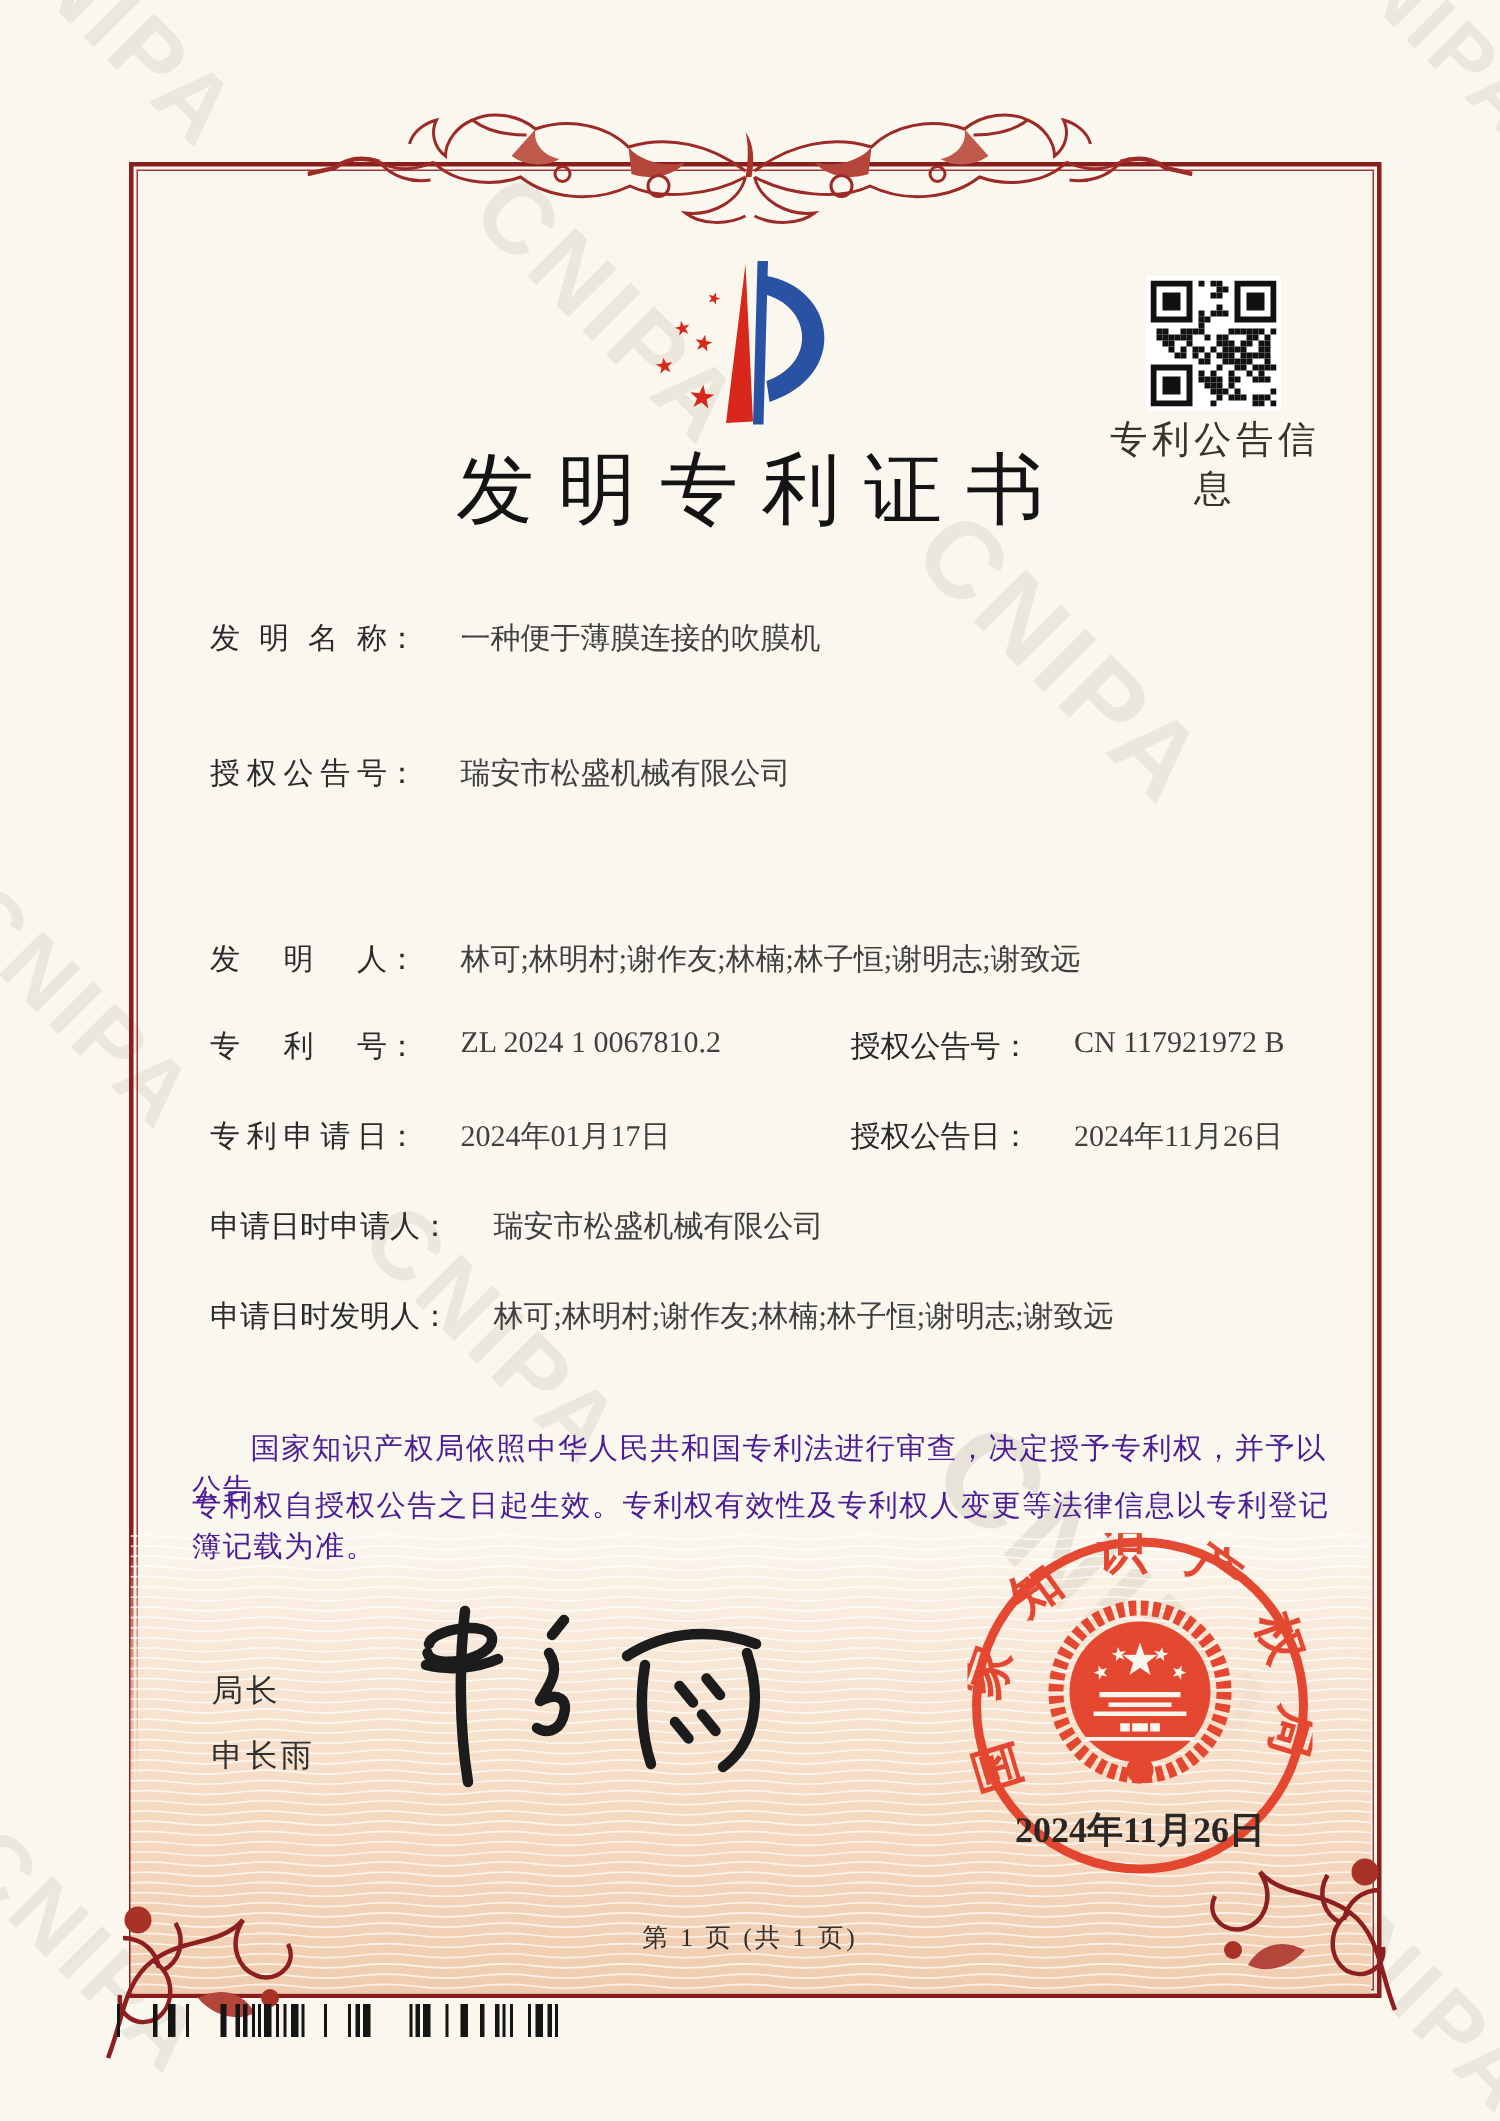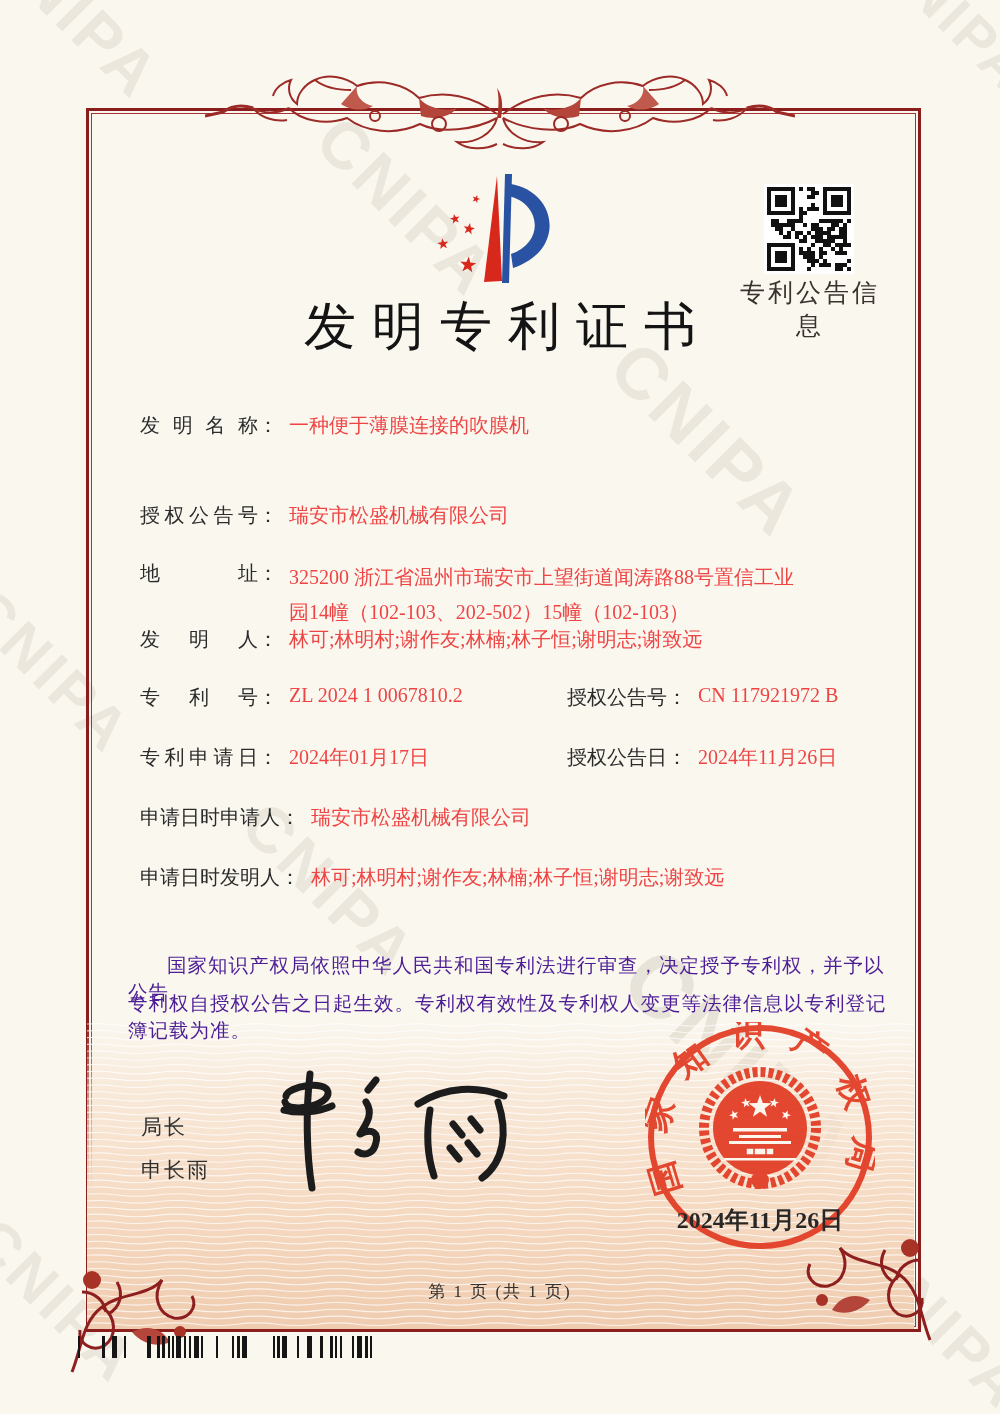--- a/index.html
+++ b/index.html
@@ -28,21 +28,21 @@
               font-family:"Liberation Serif","DejaVu Serif",serif;}
   .title{position:absolute;left:0;top:292px;width:1000px;text-align:center;
          font-size:52px;font-weight:normal;letter-spacing:16px;color:#141414;text-indent:16px;}
   
   .row{position:absolute;left:140px;font-size:20px;white-space:nowrap;}
   .row2{position:absolute;left:567px;font-size:20px;white-space:nowrap;}
   .lbl{display:inline-block;width:118px;text-align:justify;text-align-last:justify;
        vertical-align:top;}
   .lbl.nat{width:auto;text-align:left;text-align-last:auto;}
   .colon{display:inline-block;vertical-align:top;}
-  .val{display:inline-block;vertical-align:top;margin-left:6px;color:#ef4444;}
+  .val{display:inline-block;vertical-align:top;margin-left:24px;color:#404040;}
   .val.block{white-space:normal;width:560px;line-height:35px;}
   
   .stmt{position:absolute;left:128px;width:762px;font-size:19.5px;color:#4c1d95;
         letter-spacing:1px;}
   .stmt.indent{text-indent:2em;}
   
   .sig-label{position:absolute;left:141px;font-size:21px;color:#30302f;
              font-family:"Liberation Sans","DejaVu Sans",sans-serif;letter-spacing:2px;}
   .sig-script{position:absolute;left:268px;top:1062px;}
   
@@ -329,25 +329,20 @@
   <div class="row" style="top:412px;">
     <span class="lbl">发明名称</span><span class="colon">：</span>
     <span class="val">一种便于薄膜连接的吹膜机</span>
   </div>
 
   <div class="row" style="top:502px;">
     <span class="lbl">授权公告号</span><span class="colon">：</span>
     <span class="val">瑞安市松盛机械有限公司</span>
   </div>
 
-  <div class="row" style="top:560px;">
-    <span class="lbl">地址</span><span class="colon">：</span>
-    <span class="val block"><span>325200 浙江省温州市瑞安市上望街道闻涛路88号置信工业</span><br>
-    <span>园14幢（102-103、202-502）15幢（102-103）</span></span>
-  </div>
 
   <div class="row" style="top:626px;">
     <span class="lbl">发明人</span><span class="colon">：</span>
     <span class="val">林可;林明村;谢作友;林楠;林子恒;谢明志;谢致远</span>
   </div>
 
   <div class="row" style="top:684px;">
     <span class="lbl">专利号</span><span class="colon">：</span>
     <span class="val">ZL 2024 1 0067810.2</span>
   </div>

